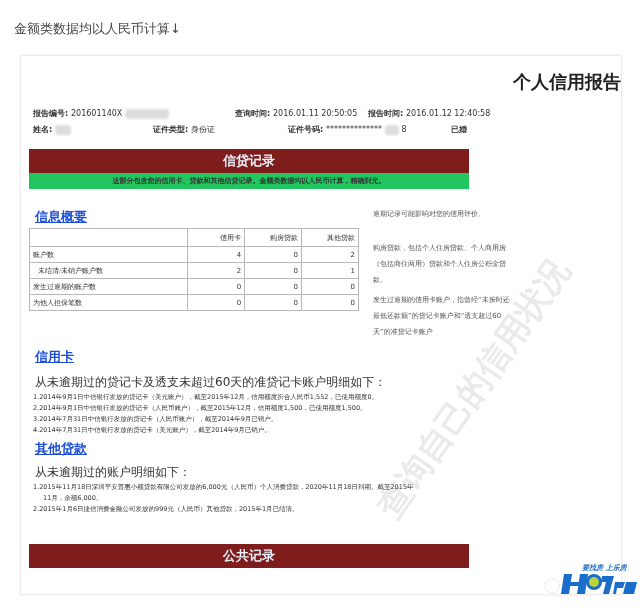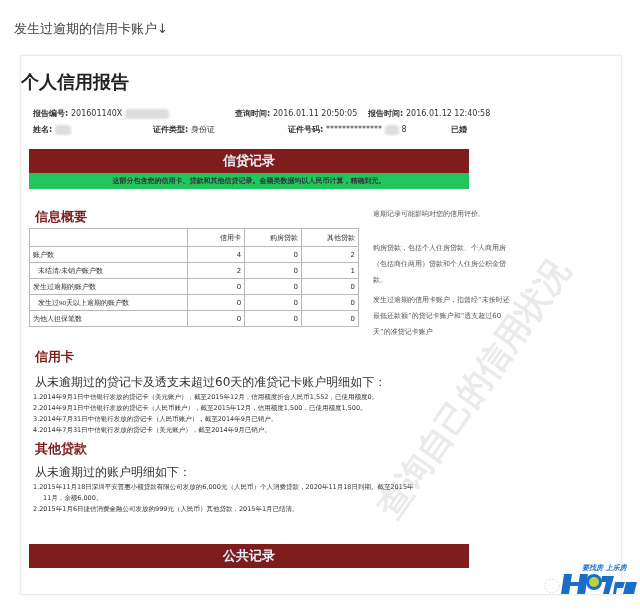--- a/index.html
+++ b/index.html
@@ -3,30 +3,30 @@
 <meta charset="utf-8">
 <style>
   * { box-sizing: border-box; margin: 0; padding: 0; }
   html, body { width: 640px; height: 615px; background: #ffffff; overflow: hidden; }
   body { font-family: "DejaVu Sans", "Liberation Sans", sans-serif; color: #333; position: relative; }
 
   .caption { position: absolute; left: 14px; top: 20px; font-size: 13px; color: #444; }
 
   .doc { position: absolute; left: 20px; top: 55px; width: 602px; height: 540px; border: 1px solid #ececec; background: #fff; overflow: hidden; box-shadow: 0 0 3px rgba(0,0,0,0.06); }
 
-  .doc-title { position: absolute; left: 0; width: 100%; top: 14px; text-align: left; font-family: "DejaVu Serif", "Liberation Serif", serif; font-size: 18px; font-weight: bold; color: #222; }
+  .doc-title { position: absolute; left: 0; width: 100%; top: 14px; text-align: right; font-family: "DejaVu Serif", "Liberation Serif", serif; font-size: 18px; font-weight: bold; color: #222; }
 
   .meta-row { position: absolute; left: 12px; width: 440px; font-size: 8px; color: #333; font-weight: bold; }
   .meta-row span { position: absolute; white-space: nowrap; }
   .redact { display: inline-block; background: #ddd; border-radius: 3px; filter: blur(1.2px); vertical-align: middle; }
 
   .bar-blue { position: absolute; left: 8px; width: 440px; height: 24px; background: #7f1d1d; color: #e8f0fb; font-size: 13px; font-weight: bold; text-align: center; line-height: 24px; }
   .bar-sub { position: absolute; left: 8px; width: 440px; height: 16px; background: #22c55e; font-size: 7px; color: #333; font-weight: bold; text-align: center; line-height: 16px; }
 
-  .h2 { position: absolute; font-size: 13px; font-weight: bold; color: #7f1d1d; white-space: nowrap; }
+  .h2 { position: absolute; font-size: 13px; font-weight: bold; color: #1d4ed8; white-space: nowrap; text-decoration: underline; }
   .h3 { position: absolute; font-size: 12px; font-weight: normal; color: #333; white-space: nowrap; }
 
   table.summary { position: absolute; left: 8px; top: 172px; width: 330px; border-collapse: collapse; font-size: 7px; color: #333; }
   table.summary td, table.summary th { border: 1px solid #b8b8b8; height: 16px; padding: 0 3px; font-weight: normal; }
   table.summary th { height: 18px; text-align: right; }
   table.summary td.num { text-align: right; width: 54px; }
   table.summary td.lbl { text-align: left; font-family: Liberation Serif, serif; }
   table.summary td.indent { padding-left: 8px; }
 
   .side-note { position: absolute; left: 352px; font-size: 7px; color: #555; line-height: 16px; width: 140px; }
@@ -36,21 +36,21 @@
   .list .wrap { padding-left: 10px; }
 
   .watermark { position: absolute; color: rgba(160,160,160,0.22); font-size: 34px; font-weight: bold; transform: rotate(-55deg); white-space: nowrap; pointer-events: none; }
 
   .logo { position: absolute; left: 542px; top: 558px; width: 96px; height: 44px; }
   .logo-tag { position: absolute; left: 582px; top: 563px; font-size: 7px; font-style: italic; color: #1a6ec9; font-weight: bold; white-space: nowrap; }
 </style>
 </head>
 <body>
 
-<div class="caption">发生过逾期的信用卡账户↓</div>
+<div class="caption">金额类数据均以人民币计算↓</div>
 
 <div class="doc">
 
   <div class="watermark" style="left:300px; top:310px;">查询自己的信用状况</div>
 
   <div class="doc-title">个人信用报告</div>
 
   <div class="meta-row" style="top:52px; height:12px;">
     <span style="left:0;">
       <b>报告编号:</b>
@@ -110,26 +110,20 @@
       <td class="num">0</td>
       <td class="num">1</td>
     </tr>
     <tr>
       <td class="lbl">发生过逾期的账户数</td>
       <td class="num">0</td>
       <td class="num">0</td>
       <td class="num">0</td>
     </tr>
     <tr>
-      <td class="lbl indent">发生过90天以上逾期的账户数</td>
-      <td class="num">0</td>
-      <td class="num">0</td>
-      <td class="num">0</td>
-    </tr>
-    <tr>
       <td class="lbl">为他人担保笔数</td>
       <td class="num">0</td>
       <td class="num">0</td>
       <td class="num">0</td>
     </tr>
   </tbody>
     </table>
 
   <div class="side-note" style="top:150px;">逾期记录可能影响对您的信用评价。</div>
   <div class="side-note" style="top:184px;">购房贷款，包括个人住房贷款、个人商用房（包括商住两用）贷款和个人住房公积金贷款。</div>

